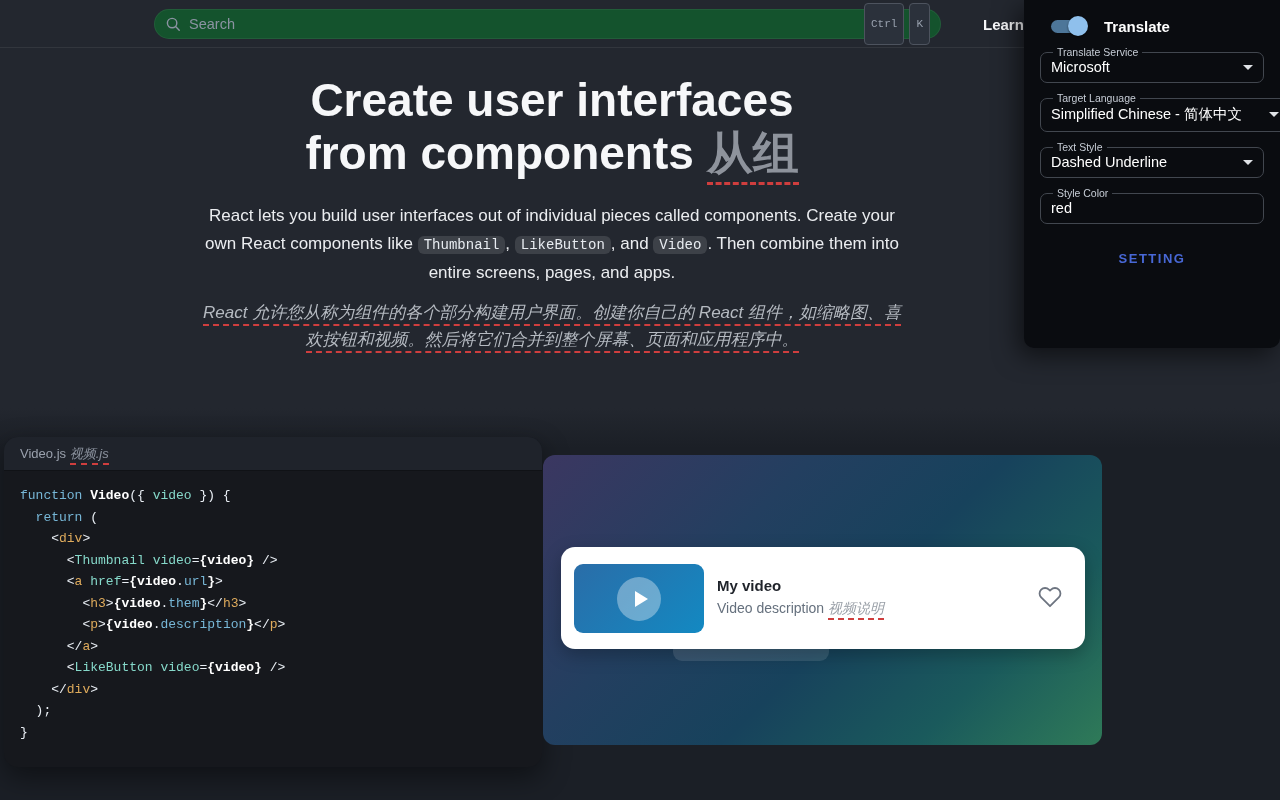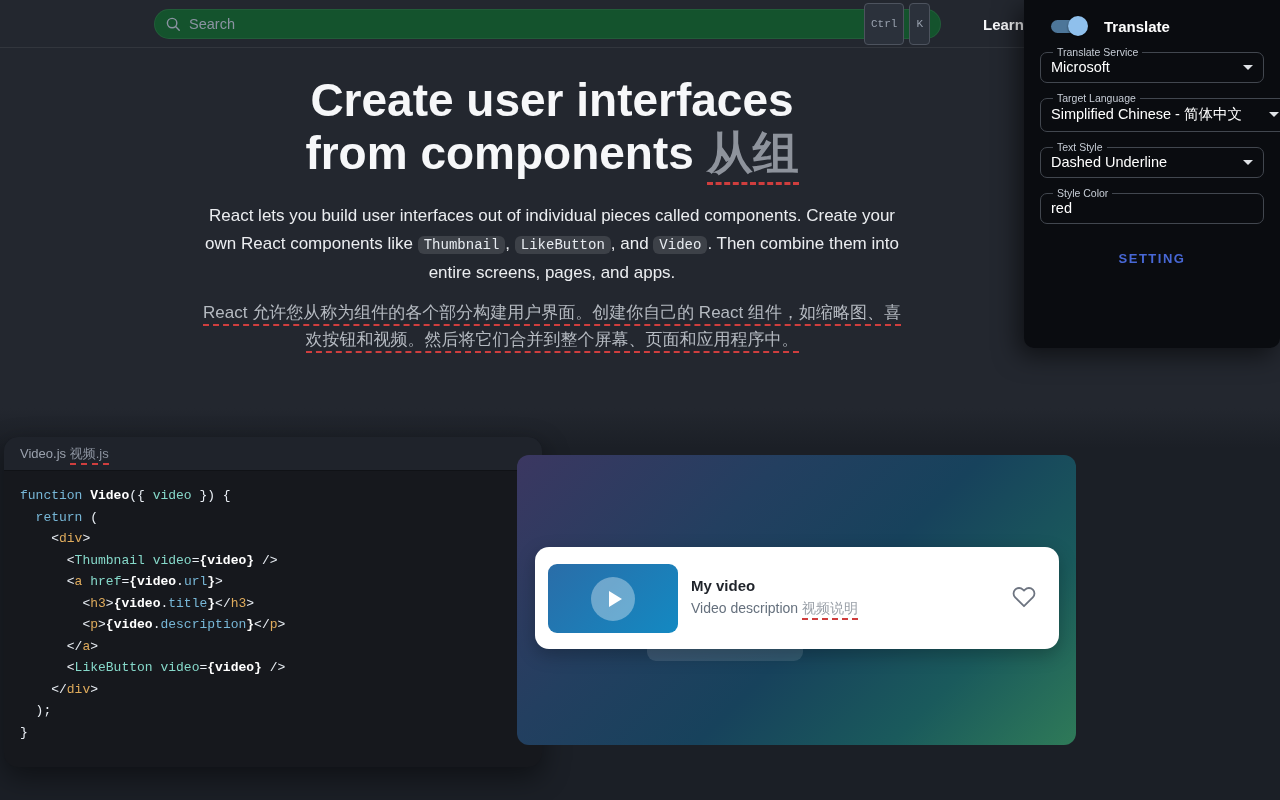--- a/index.html
+++ b/index.html
@@ -28,21 +28,21 @@
     padding:14px 6px; margin-left:5px; }
   .nav-link { position:absolute; left:983px; top:0; height:48px; display:flex; align-items:center;
     color:#f6f7f9; font-size:15px; font-weight:bold; cursor:pointer; }
 
   
   .hero { position:absolute; left:0; top:0; width:1104px; text-align:center; z-index:1; }
   .title { margin-top:74px; font-size:46px; line-height:53px; font-weight:bold; color:#f6f7f9; }
   .t-line { display:block; }
   .zh-heading { color:#8e939c; }
   .u-red { border-bottom:3px dashed var(--c-underline_red,#cf3e3e); padding-bottom:3px; }
-  .u-red-thin { border-bottom:2px dashed var(--c-underline_red,#cf3e3e); padding-bottom:2px; }
+  .u-red-thin { border-bottom:2px dashed var(--c-underline_red,#cf3e3e); padding-bottom:2px;font-style:italic; }
   .lede { margin:22px auto 0; max-width:720px; font-size:17px; line-height:28px; color:#ebedf0; }
   .code-pill { font-family:"Liberation Mono", monospace; font-size:14px; color:#e8ecf1;
     background:rgba(255,255,255,0.12); border-radius:6px; padding:1px 6px; }
   .lede-zh { margin:12px auto 0; max-width:700px; font-size:17px; line-height:27px; color:#b5bac1; }
 
   
   .code-panel { position:absolute; left:4px; top:437px; width:538px; height:330px;
     background:#16181d; border-radius:14px; box-shadow:0 10px 28px rgba(0,0,0,0.45); z-index:2; }
   .tabbar { height:34px; background:#1f232b; border-radius:14px 14px 0 0;
     border-bottom:1px solid #101216; display:flex; align-items:center; padding-left:16px; }
@@ -53,21 +53,21 @@
   .code-line { white-space:pre; }
   .tok-k { color:var(--c-keyword,#77b7d7); }
   .tok-t { color:var(--c-tag,#dfab5c); }
   .tok-c { color:var(--c-component,#86d9ca); }
   .tok-a { color:var(--c-attr,#86d9ca); }
   .tok-p { color:var(--c-property,#77b7d7); }
   .tok-b { color:#ffffff; font-weight:bold; }
   .tok-n { color:#e9eef4; }
 
   
-  .preview-panel { position:absolute; left:517px; top:455px; width:559px; height:290px;
+  .preview-panel { position:absolute; left:543px; top:455px; width:559px; height:290px;
     border-radius:12px; z-index:2;
     background:linear-gradient(135deg,#3b3761 0%,#233f60 32%,#17425c 55%,#1a5a5c 78%,#2f7a58 100%); }
   .video-card { position:absolute; left:18px; top:92px; width:524px; height:102px;
     background:#ffffff; border-radius:14px; box-shadow:0 6px 18px rgba(0,0,0,0.25);
     display:flex; align-items:center; z-index:3; }
   .thumb { position:absolute; left:13px; top:17px; width:130px; height:69px; border-radius:9px;
     background:linear-gradient(135deg,var(--c-thumb_grad_start,#2a6da8),var(--c-thumb_grad_end,#1389c2));
     display:flex; align-items:center; justify-content:center; cursor:pointer; }
   .play-circle { width:44px; height:44px; border-radius:50%; background:rgba(255,255,255,0.35);
     display:flex; align-items:center; justify-content:center; }
@@ -132,21 +132,21 @@
   <div class="code-panel">
     <div class="tabbar">
       <span class="tab"><span>Video.js</span> <span class="tab-zh u-red-thin">视频.js</span></span>
     </div>
     <div class="code">
         <div class="code-line"><span class="tok-k">function </span><span class="tok-b">Video</span><span class="tok-n">({ </span><span class="tok-a">video</span><span class="tok-n"> }) {</span></div>
         <div class="code-line"><span class="tok-n">  </span><span class="tok-k">return</span><span class="tok-n"> (</span></div>
         <div class="code-line"><span class="tok-n">    &lt;</span><span class="tok-t">div</span><span class="tok-n">&gt;</span></div>
         <div class="code-line"><span class="tok-n">      &lt;</span><span class="tok-c">Thumbnail</span><span class="tok-n"> </span><span class="tok-a">video</span><span class="tok-n">=</span><span class="tok-b">{video}</span><span class="tok-n"> /&gt;</span></div>
         <div class="code-line"><span class="tok-n">      &lt;</span><span class="tok-t">a</span><span class="tok-n"> </span><span class="tok-a">href</span><span class="tok-n">=</span><span class="tok-b">{video</span><span class="tok-n">.</span><span class="tok-p">url</span><span class="tok-b">}</span><span class="tok-n">&gt;</span></div>
-        <div class="code-line"><span class="tok-n">        &lt;</span><span class="tok-t">h3</span><span class="tok-n">&gt;</span><span class="tok-b">{video</span><span class="tok-n">.</span><span class="tok-p">title</span><span class="tok-b">}</span><span class="tok-n">&lt;/</span><span class="tok-t">h3</span><span class="tok-n">&gt;</span></div>
+        <div class="code-line"><span class="tok-n">        &lt;</span><span class="tok-t">h3</span><span class="tok-n">&gt;</span><span class="tok-b">{video</span><span class="tok-n">.</span><span class="tok-p">them</span><span class="tok-b">}</span><span class="tok-n">&lt;/</span><span class="tok-t">h3</span><span class="tok-n">&gt;</span></div>
         <div class="code-line"><span class="tok-n">        &lt;</span><span class="tok-t">p</span><span class="tok-n">&gt;</span><span class="tok-b">{video</span><span class="tok-n">.</span><span class="tok-p">description</span><span class="tok-b">}</span><span class="tok-n">&lt;/</span><span class="tok-t">p</span><span class="tok-n">&gt;</span></div>
         <div class="code-line"><span class="tok-n">      &lt;/</span><span class="tok-t">a</span><span class="tok-n">&gt;</span></div>
         <div class="code-line"><span class="tok-n">      &lt;</span><span class="tok-c">LikeButton</span><span class="tok-n"> </span><span class="tok-a">video</span><span class="tok-n">=</span><span class="tok-b">{video}</span><span class="tok-n"> /&gt;</span></div>
         <div class="code-line"><span class="tok-n">    &lt;/</span><span class="tok-t">div</span><span class="tok-n">&gt;</span></div>
         <div class="code-line"><span class="tok-n">  );</span></div>
         <div class="code-line"><span class="tok-n">}</span></div>
       </div>
   </div>
 
   <div class="preview-panel">

